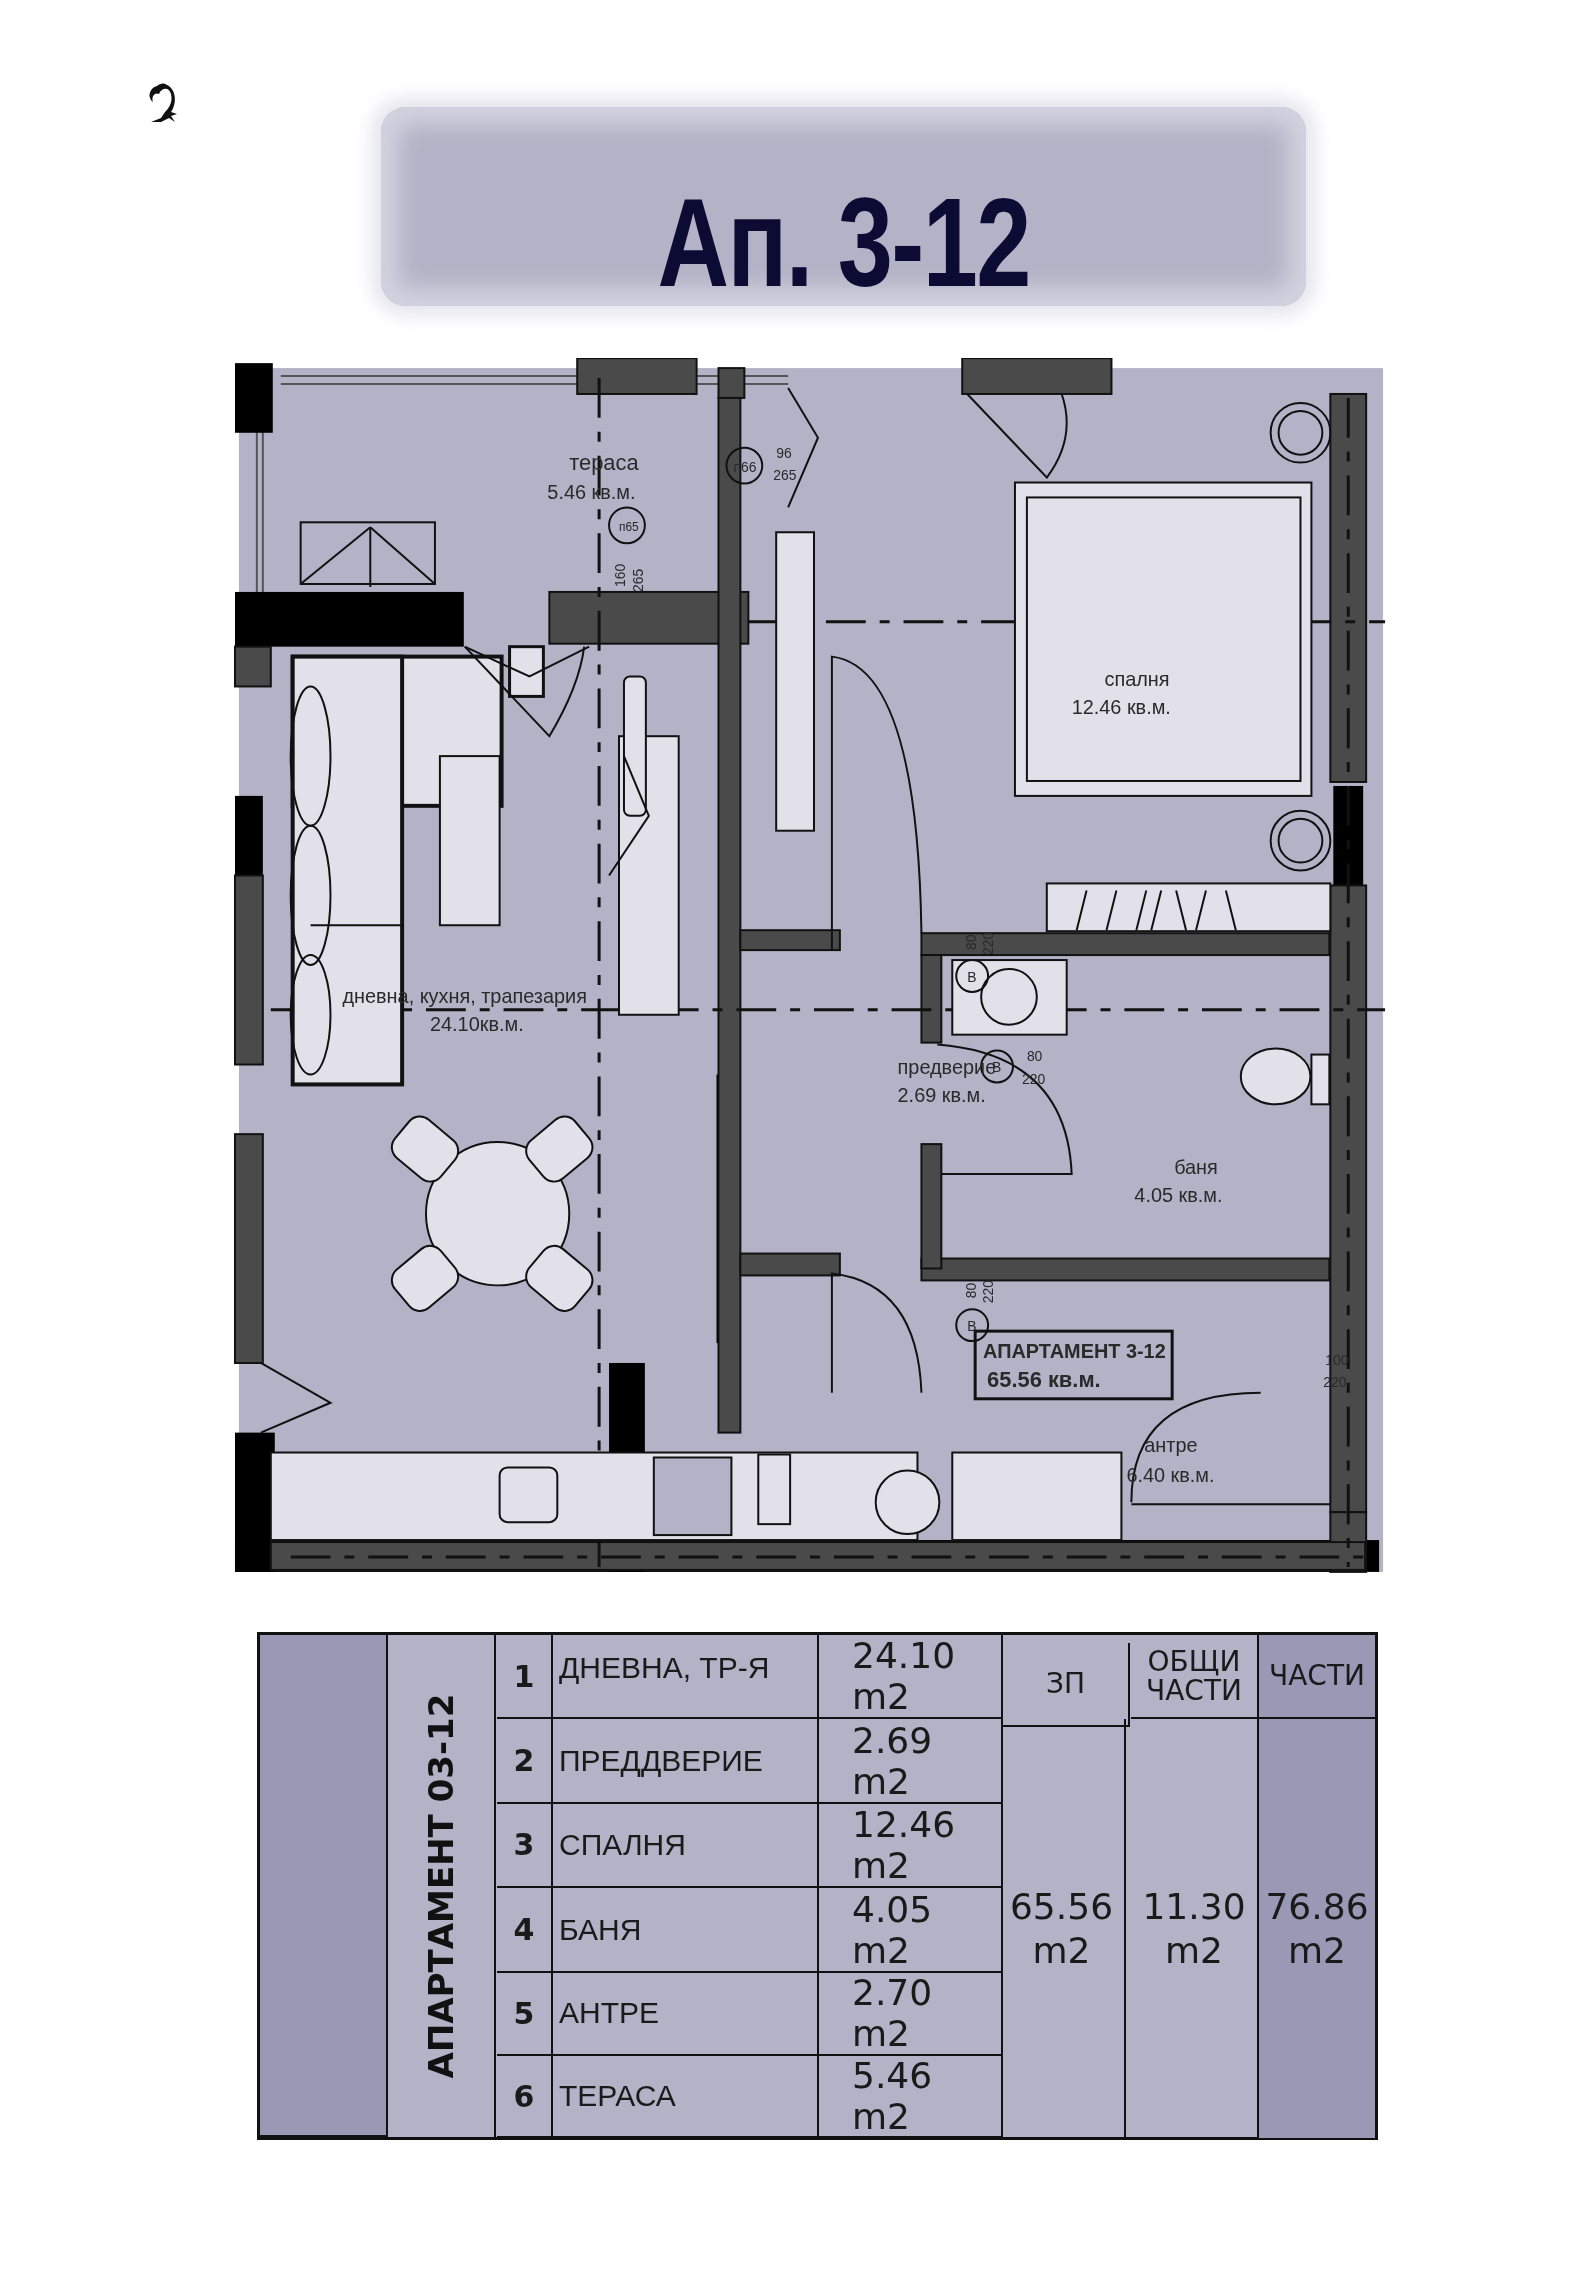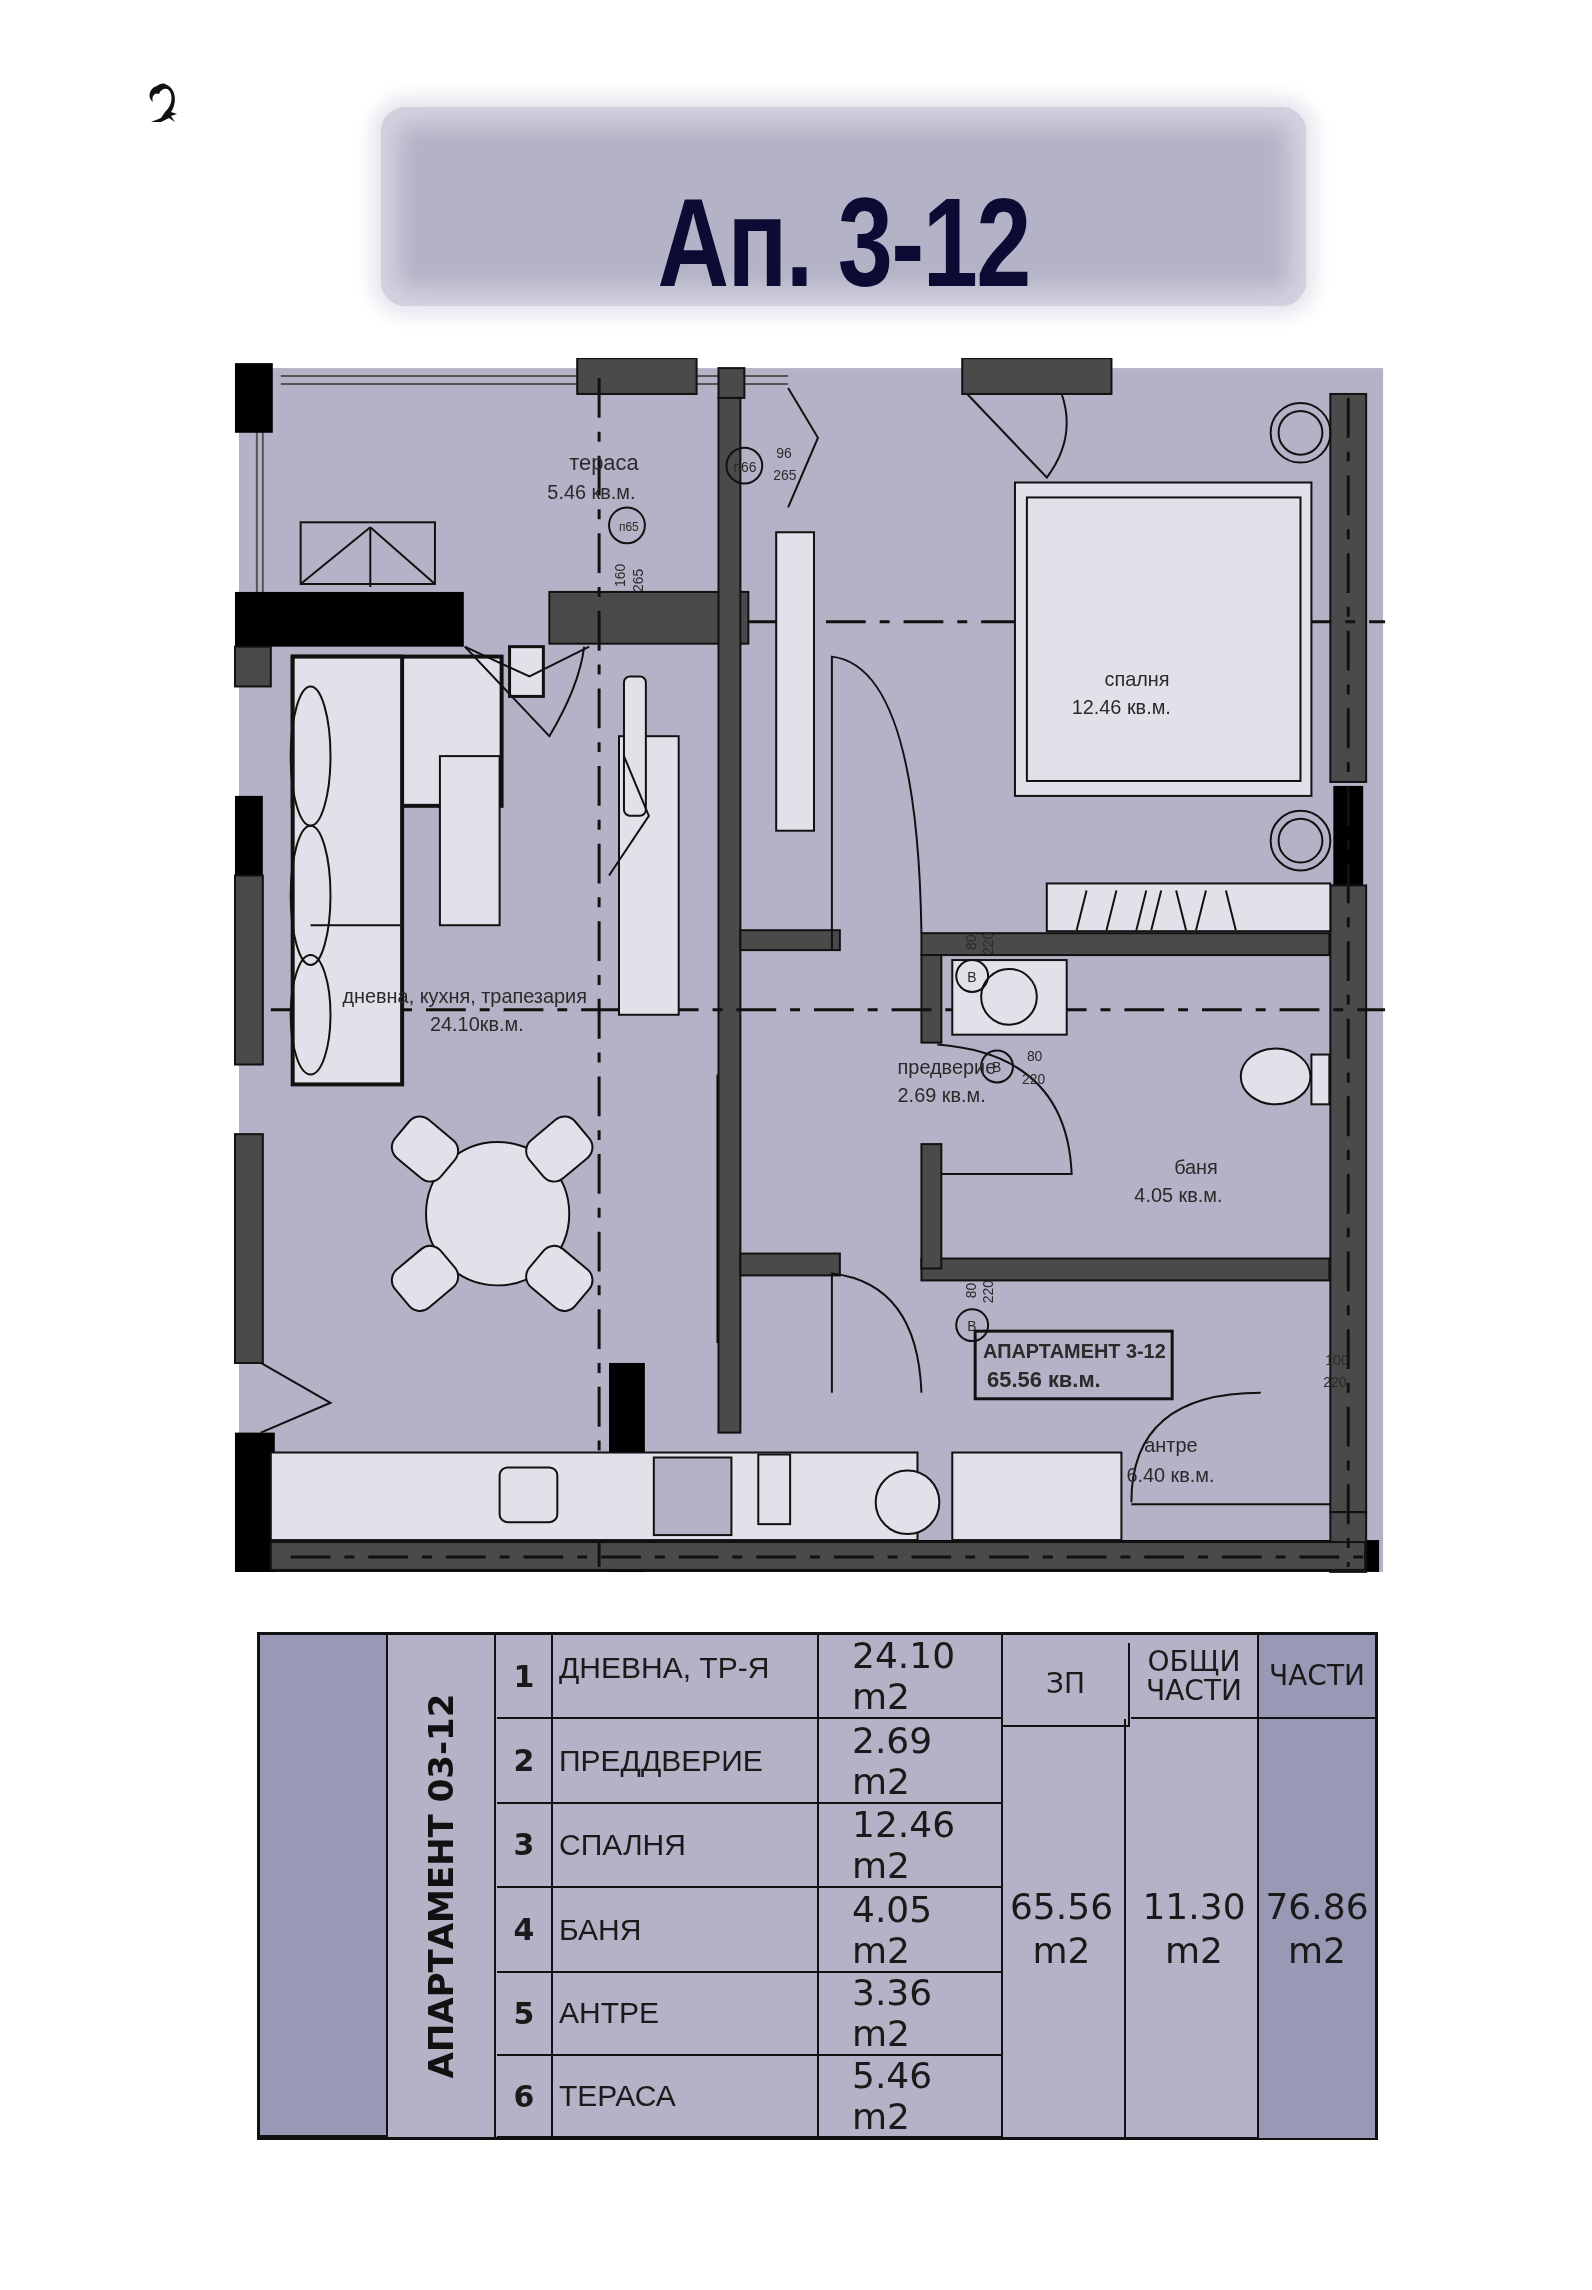--- a/index.html
+++ b/index.html
@@ -232,21 +232,21 @@
   <div class="cell c-num" style="left:237px;top:168px;width:56px;height:85px;">3</div>
   <div class="cell c-name" style="left:293px;top:168px;width:266px;height:85px;">СПАЛНЯ</div>
   <div class="cell c-area" style="left:558px;top:168px;width:185px;height:85px;">12.46  m2</div>
 
   <div class="cell c-num" style="left:237px;top:253px;width:56px;height:85px;">4</div>
   <div class="cell c-name" style="left:293px;top:253px;width:266px;height:85px;">БАНЯ</div>
   <div class="cell c-area" style="left:558px;top:253px;width:185px;height:85px;">4.05  m2</div>
 
   <div class="cell c-num" style="left:237px;top:337px;width:56px;height:84px;">5</div>
   <div class="cell c-name" style="left:293px;top:337px;width:266px;height:84px;"> АНТРЕ</div>
-  <div class="cell c-area" style="left:558px;top:337px;width:185px;height:84px;">3.36  m2</div>
+  <div class="cell c-area" style="left:558px;top:337px;width:185px;height:84px;">2.70  m2</div>
 
   <div class="cell c-num" style="left:237px;top:421px;width:56px;height:82px;">6</div>
   <div class="cell c-name" style="left:293px;top:421px;width:266px;height:82px;"> ТЕРАСА</div>
   <div class="cell c-area" style="left:558px;top:421px;width:185px;height:82px;">5.46  m2</div>
 
   <div class="cell c-head" style="left:743px;top:8px;width:127px;height:84px;">ЗП</div>
   <div class="cell c-head" style="left:871px;top:0;width:128px;height:84px;flex-direction:column;justify-content:center;">
     <span>ОБЩИ</span>
     <span>ЧАСТИ</span>
   </div>

